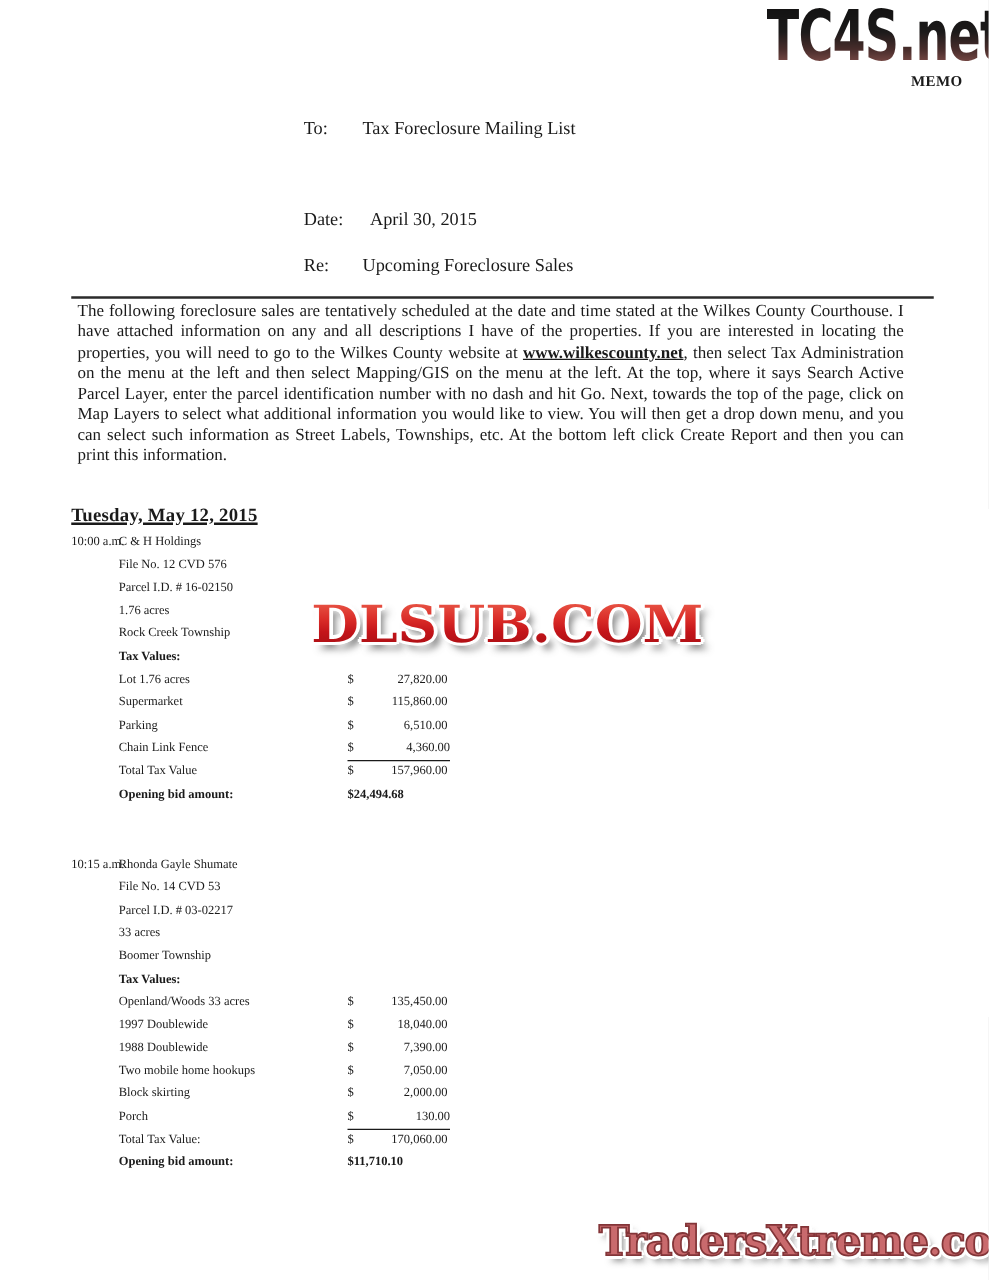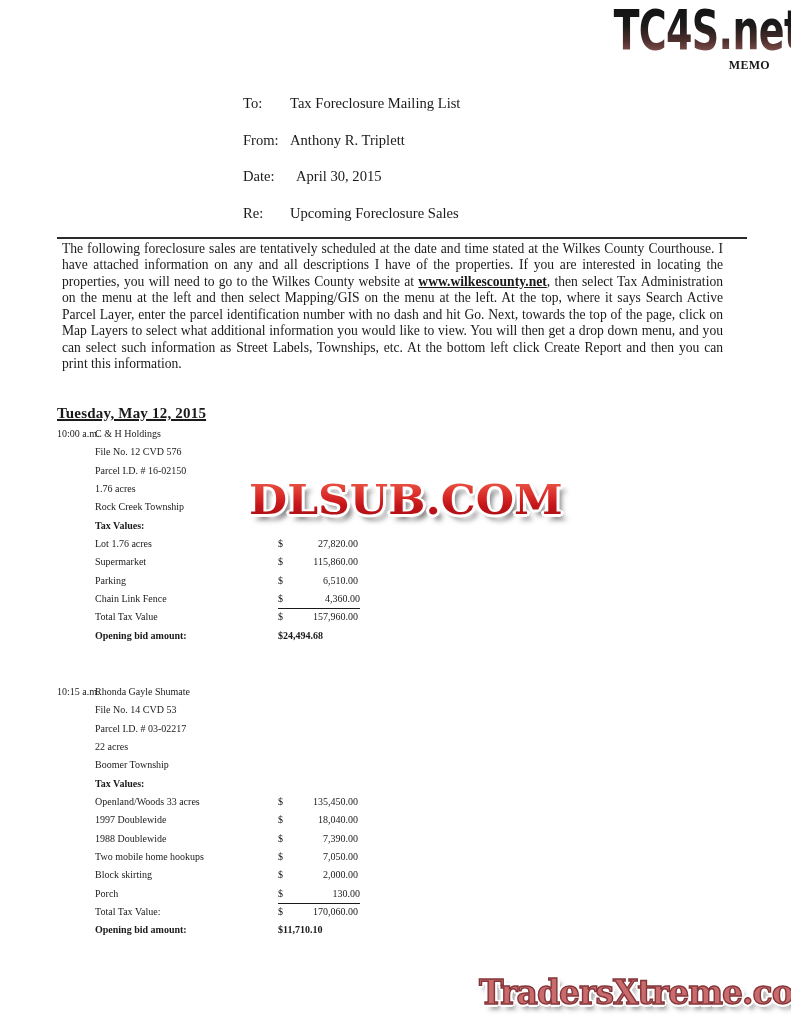--- a/index.html
+++ b/index.html
@@ -90,24 +90,20 @@
 <div class="page">
 
   <div class="wm-top">TC4S.net</div>
 
   <div class="memo-title">MEMO</div>
 
   <div class="field-row" style="top:95px">
     <span class="f-label">To:</span>
     <span class="f-value">Tax Foreclosure Mailing List</span>
   </div>
-  <div class="field-row" style="top:132px">
-    <span class="f-label">From:</span>
-    <span class="f-value">Anthony R. Triplett</span>
-  </div>
   <div class="field-row date-row" style="top:168px">
     <span class="f-label">Date:</span>
     <span class="f-value">April 30, 2015</span>
   </div>
   <div class="field-row" style="top:205px">
     <span class="f-label">Re:</span>
     <span class="f-value">Upcoming Foreclosure Sales</span>
   </div>
 
   <div class="rule"></div>
@@ -163,21 +159,21 @@
       <span>Opening bid amount:</span>
       <span class="amount-bid">$24,494.68</span>
     </div>
   </section>
 
   <section class="sale" style="top:683px">
     <span class="time">10:15 a.m.</span>
     <div class="line"><span>Rhonda Gayle Shumate</span></div>
     <div class="line"><span>File No. 14 CVD 53</span></div>
     <div class="line"><span>Parcel I.D. # 03-02217</span></div>
-    <div class="line"><span>22 acres</span></div>
+    <div class="line"><span>33 acres</span></div>
     <div class="line"><span>Boomer Township</span></div>
     <div class="line bold"><span>Tax Values:</span></div>
     <div class="line">
       <span>Openland/Woods 33 acres</span>
       <span class="amount">
           <span>$</span>
           <span>135,450.00</span>
         </span>
     </div>
     <div class="line">

